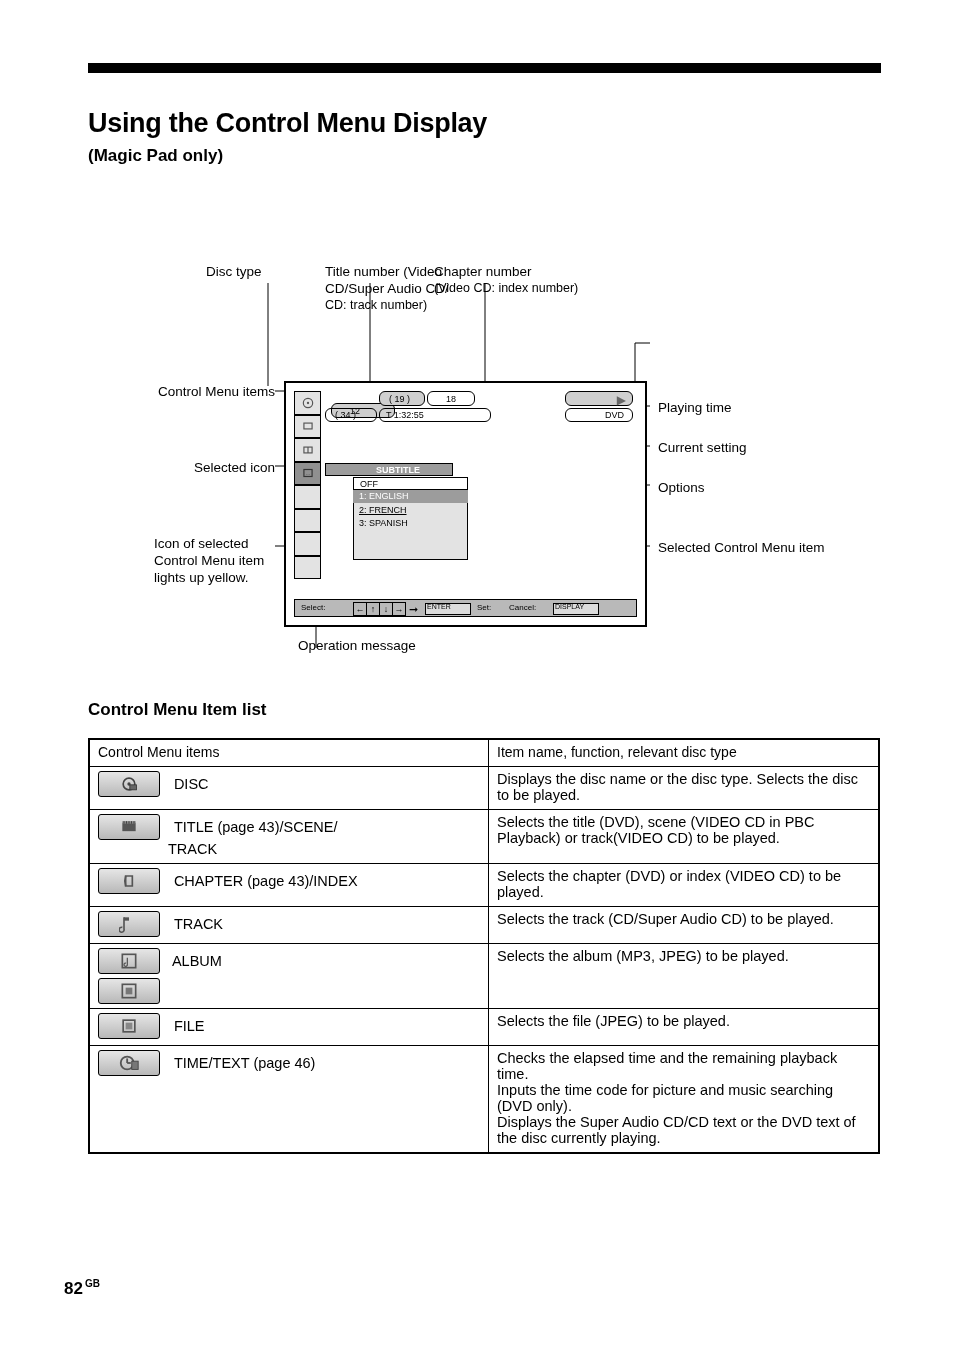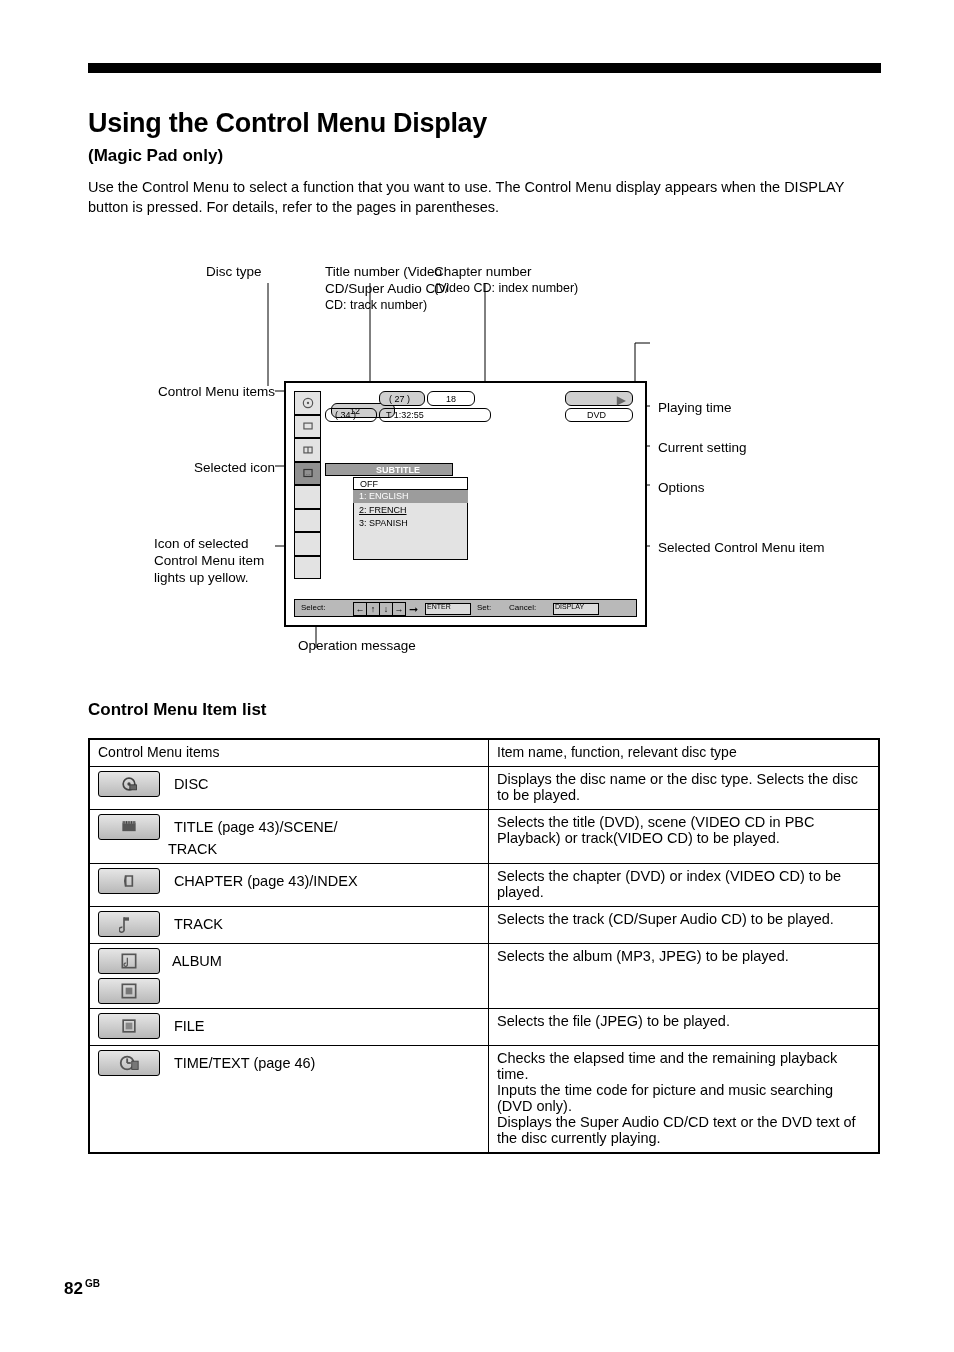--- a/index.html
+++ b/index.html
@@ -225,21 +225,20 @@
   }
 </style>
 </head>
 <body>
 <div class="page">
 
 <div class="topbar"></div>
 
 <div class="heading">Using the Control Menu Display</div>
 <div class="subhead">(Magic Pad only)</div>
-<div class="para1">Use the Control Menu to select a function that you want to use. The Control Menu display appears when the DISPLAY button is pressed. For details, refer to the pages in parentheses.</div>
 
 <div class="callout c-disctype">Disc type</div>
 <div class="callout c-chapnum">
   <span>Chapter number</span><br>
   <span class="small-note">(Video CD: index number)</span>
 </div>
 <div class="callout c-titlenum">
   <span>Title number (Video CD/Super Audio CD/</span><br>
   <span class="small-note">CD: track number)</span>
 </div>
@@ -321,37 +320,37 @@
         <div class="cell"></div>
         <div class="cell"></div>
         <div class="cell"></div>
       </div>
       <div class="right-area">
 
         <div class="roundbox fill-grey" style="left:8px; top:0; width:64px; height:15px;margin-top:12px;">
           <span class="textlbl" style="left:18px; top:2px;">12</span>
         </div>
         <div class="roundbox fill-grey" style="left:56px; top:0; width:46px; height:15px;">
-          <span class="textlbl" style="left:9px; top:2px;">( 27 )</span>
+          <span class="textlbl" style="left:9px; top:2px;">( 19 )</span>
         </div>
         <div class="roundbox" style="left:104px; top:0; width:48px; height:15px;">
           <span class="textlbl" style="left:18px; top:2px;">18</span>
         </div>
         <div class="roundbox" style="left:2px; top:17px; width:52px; height:14px;">
           <span class="textlbl" style="left:9px; top:1px;">( 34 )</span>
         </div>
         <div class="roundbox" style="left:56px; top:17px; width:112px; height:14px;">
           <span class="textlbl" style="left:6px; top:1px;">T          1:32:55</span>
         </div>
 
         <div class="roundbox fill-grey" style="right:4px; top:0; width:68px; height:15px;">
           <span style="position:absolute; right:6px; top:1px; font-size:12px; color:#666;">▶</span>
         </div>
         <div class="roundbox" style="right:4px; top:17px; width:68px; height:14px;">
-          <span class="textlbl" style="right:26px; top:1px;">DVD</span>
+          <span class="textlbl" style="right:8px; top:1px;">DVD</span>
         </div>
 
         <div class="rect fill-med" style="left:2px; top:72px; width:128px; height:13px;">
           <span class="textlbl" style="left:50px; top:1px; color:#fff; font-weight:600;">SUBTITLE</span>
         </div>
 
         <div class="rect" style="left:30px; top:86px; width:115px; height:13px;">
           <span class="textlbl" style="left:6px; top:1px;">OFF</span>
         </div>
         <div class="rect fill-light" style="left:30px; top:99px; width:115px; height:70px; border-top:none;"></div>

